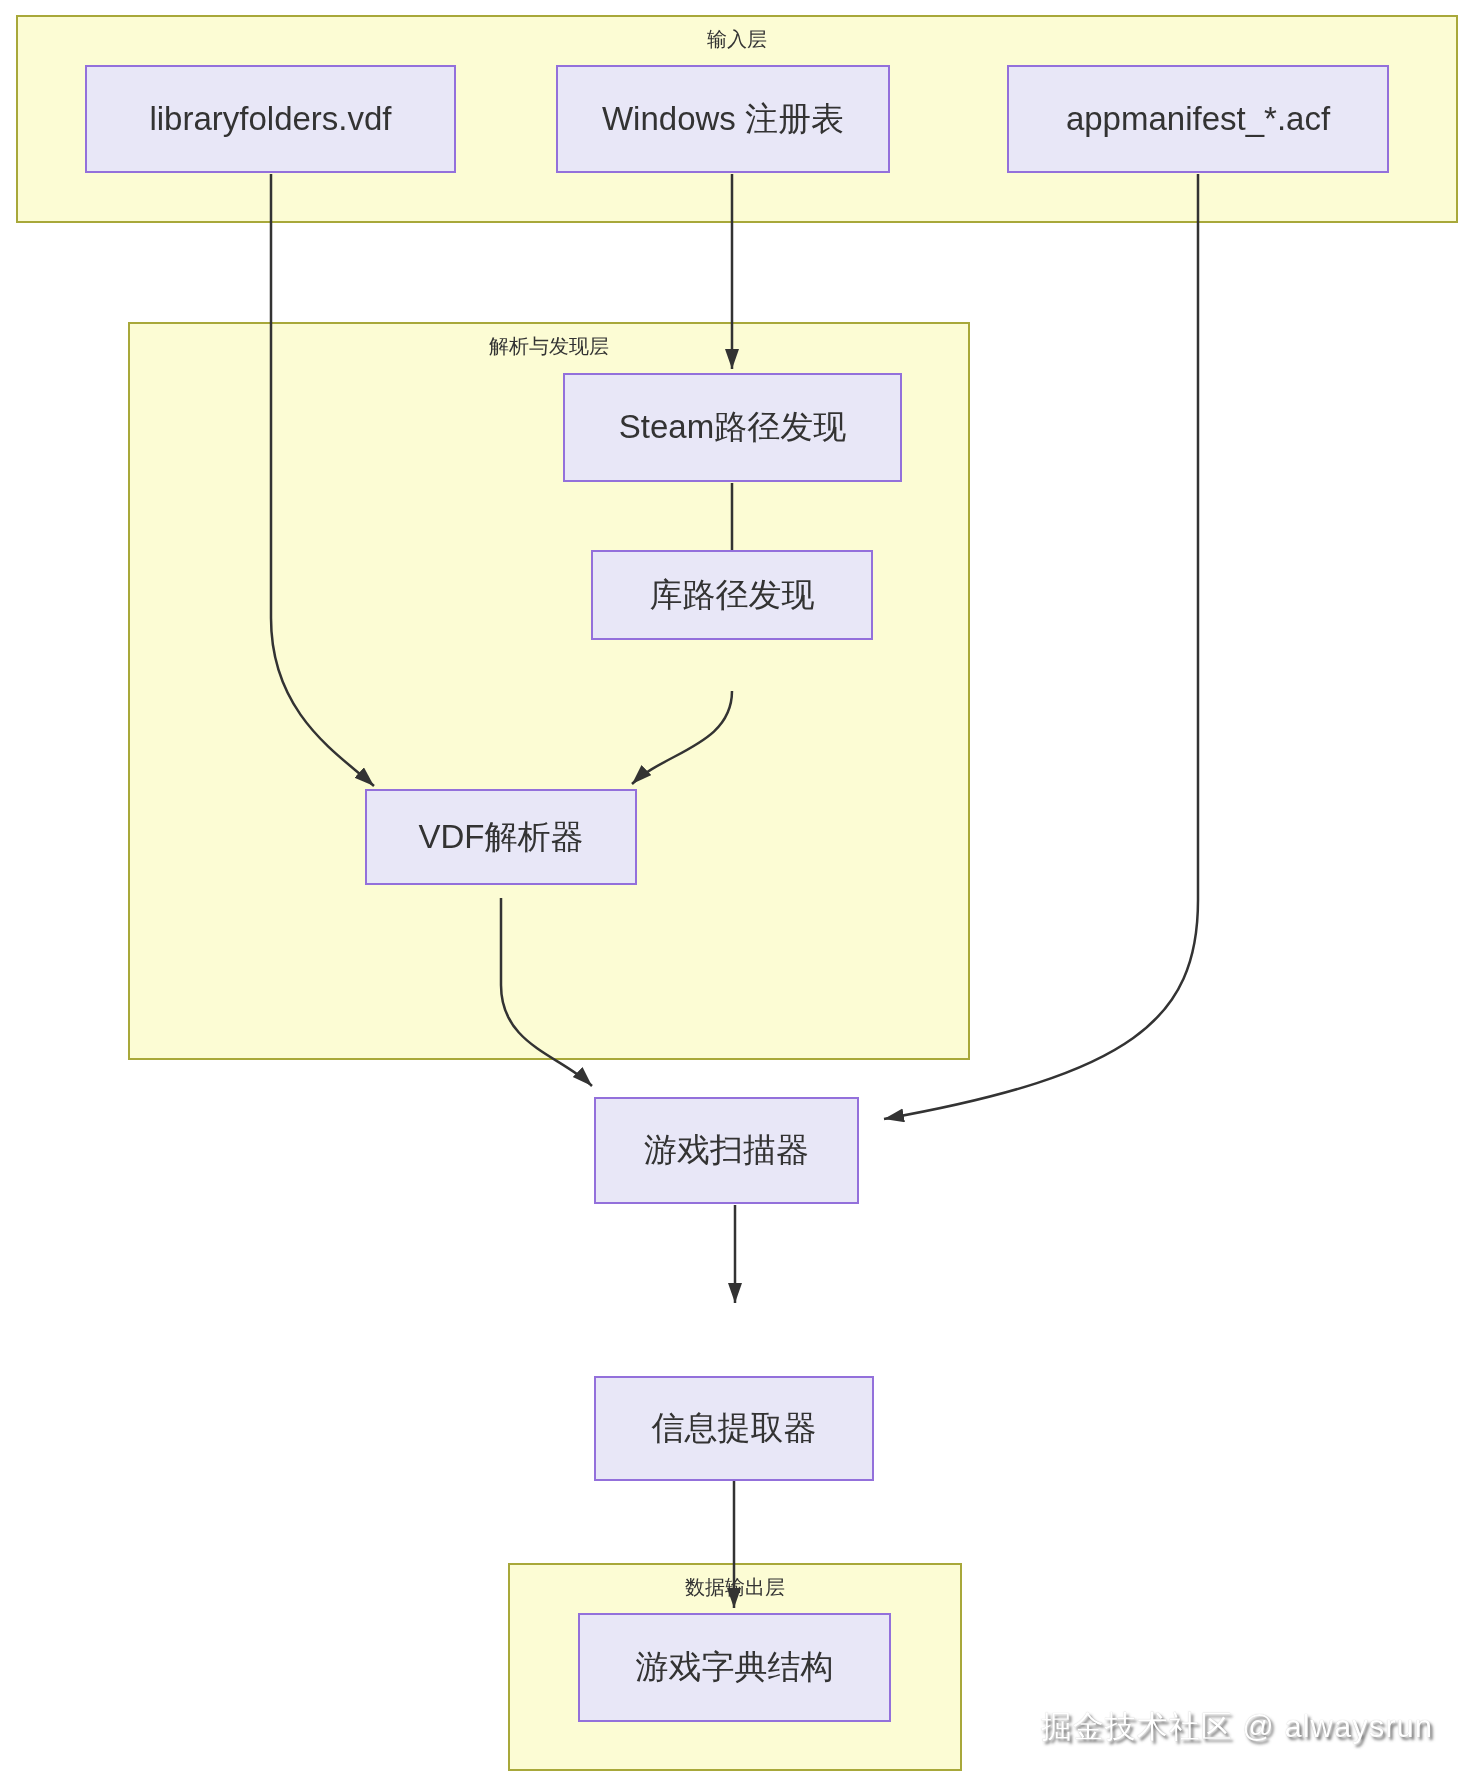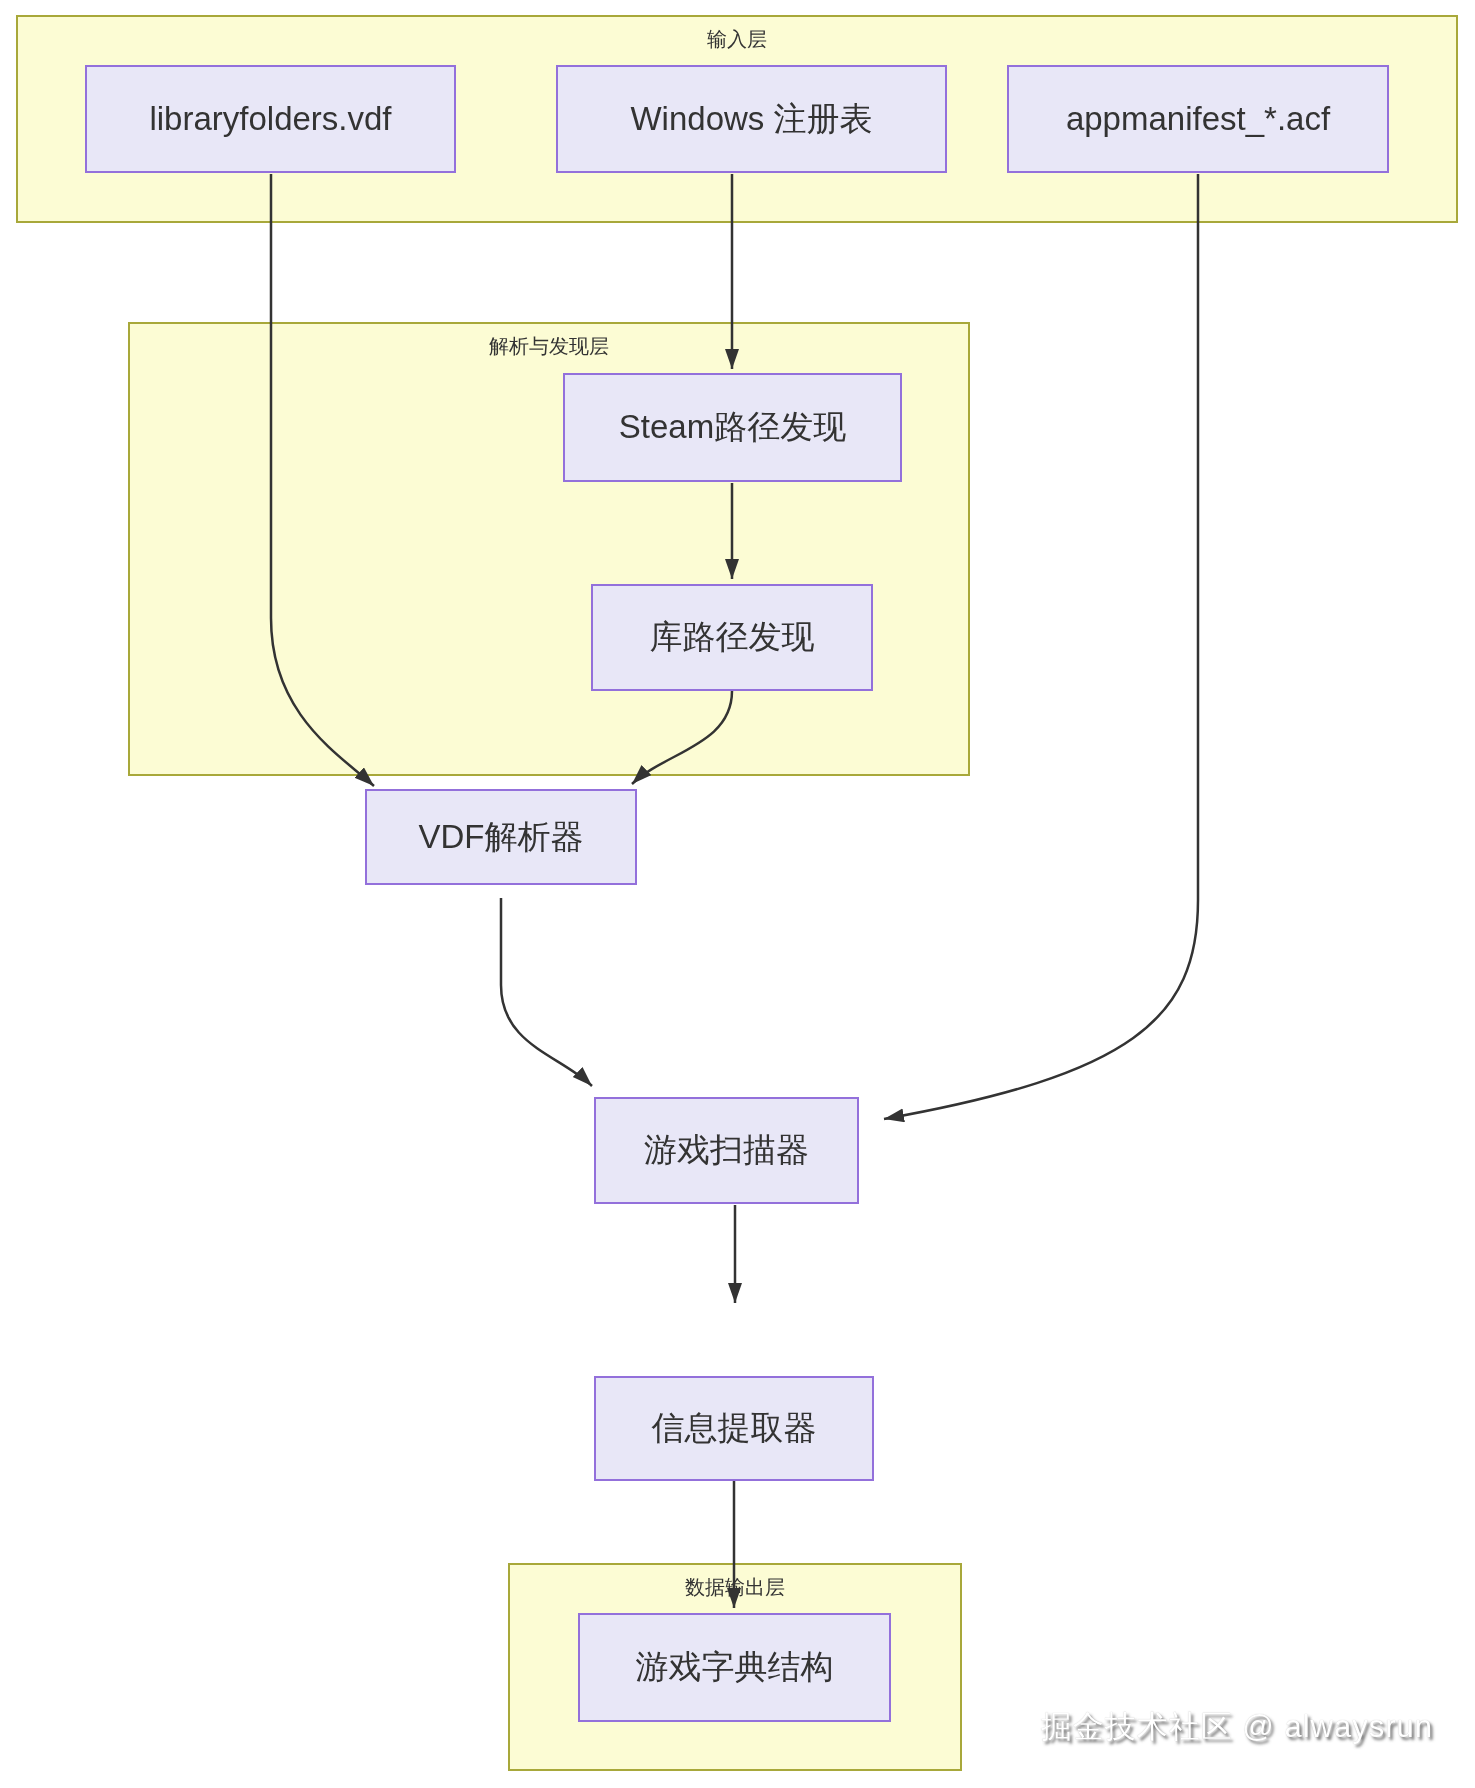--- a/index.html
+++ b/index.html
@@ -73,39 +73,39 @@
         <path class="edge" d="M 1198 174 L 1198 900 C 1198 1020 1130 1075 884 1119" marker-end="url(#arrowhead)"></path>
         <path class="edge" d="M 735 1205 L 735 1303" marker-end="url(#arrowhead)"></path>
         <path class="edge" d="M 734 1414 L 734 1608" marker-end="url(#arrowhead)"></path>
       </g>
   </svg>
 
   <div id="watermark">掘金技术社区 @ alwaysrun</div>
 <div class="layer" style="left: 16px; top: 15px; width: 1442px; height: 208px;">
       <div class="layer-label">输入层</div>
     </div>
-    <div class="layer" style="left: 128px; top: 322px; width: 842px; height: 454px;">
+    <div class="layer" style="left: 128px; top: 322px; width: 842px; height: 738px;">
       <div class="layer-label">解析与发现层</div>
     </div>
     <div class="layer" style="left: 508px; top: 1563px; width: 454px; height: 208px;">
       <div class="layer-label">数据输出层</div>
     </div>
     <div class="node" style="left: 85px; top: 65px; width: 371px; height: 108px;">
       <span>libraryfolders.vdf</span>
     </div>
-    <div class="node" style="left: 556px; top: 65px; width: 391px; height: 108px;">
+    <div class="node" style="left: 556px; top: 65px; width: 334px; height: 108px;">
       <span>Windows 注册表</span>
     </div>
     <div class="node" style="left: 1007px; top: 65px; width: 382px; height: 108px; text-align: center;">
       <span>appmanifest_*.acf</span>
     </div>
     <div class="node" style="left: 563px; top: 373px; width: 339px; height: 109px;">
       <span>Steam路径发现</span>
     </div>
-    <div class="node" style="left: 591px; top: 584px; width: 282px; height: 107px;">
+    <div class="node" style="left: 591px; top: 550px; width: 282px; height: 90px;">
       <span>库路径发现</span>
     </div>
     <div class="node" style="left: 365px; top: 789px; width: 272px; height: 96px;">
       <span>VDF解析器</span>
     </div>
     <div class="node" style="left: 594px; top: 1097px; width: 265px; height: 107px;">
       <span>游戏扫描器</span>
     </div>
     <div class="node" style="left: 594px; top: 1376px; width: 280px; height: 105px; font-family: Liberation Serif, serif;">
       <span>信息提取器</span>

